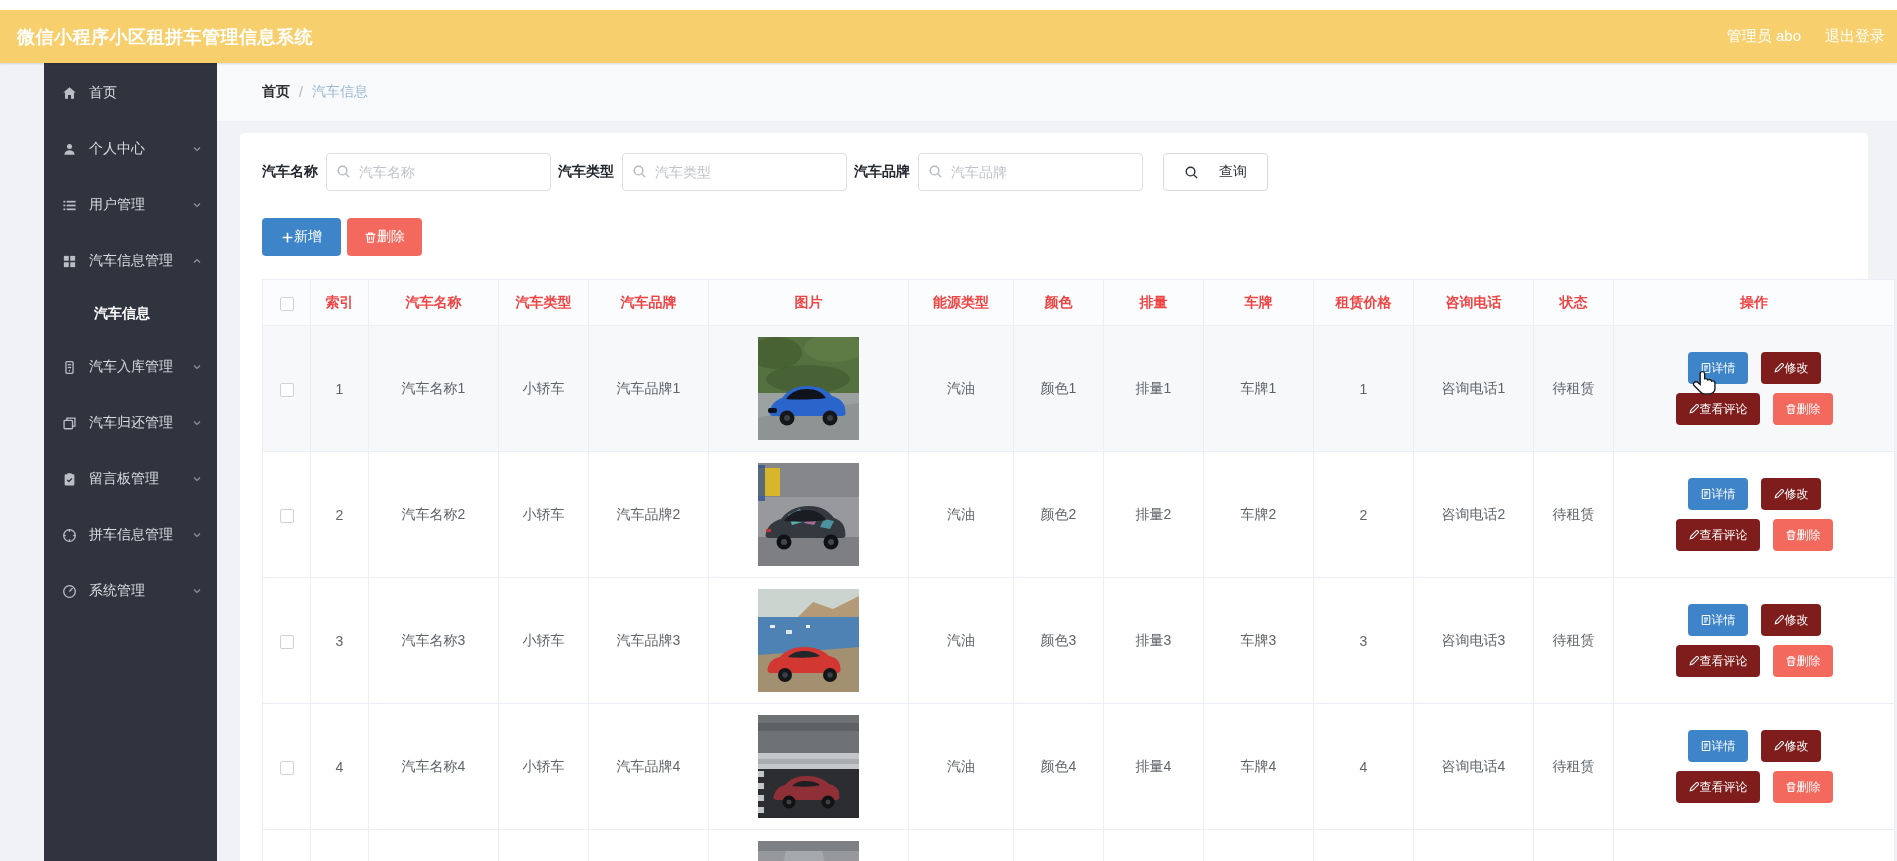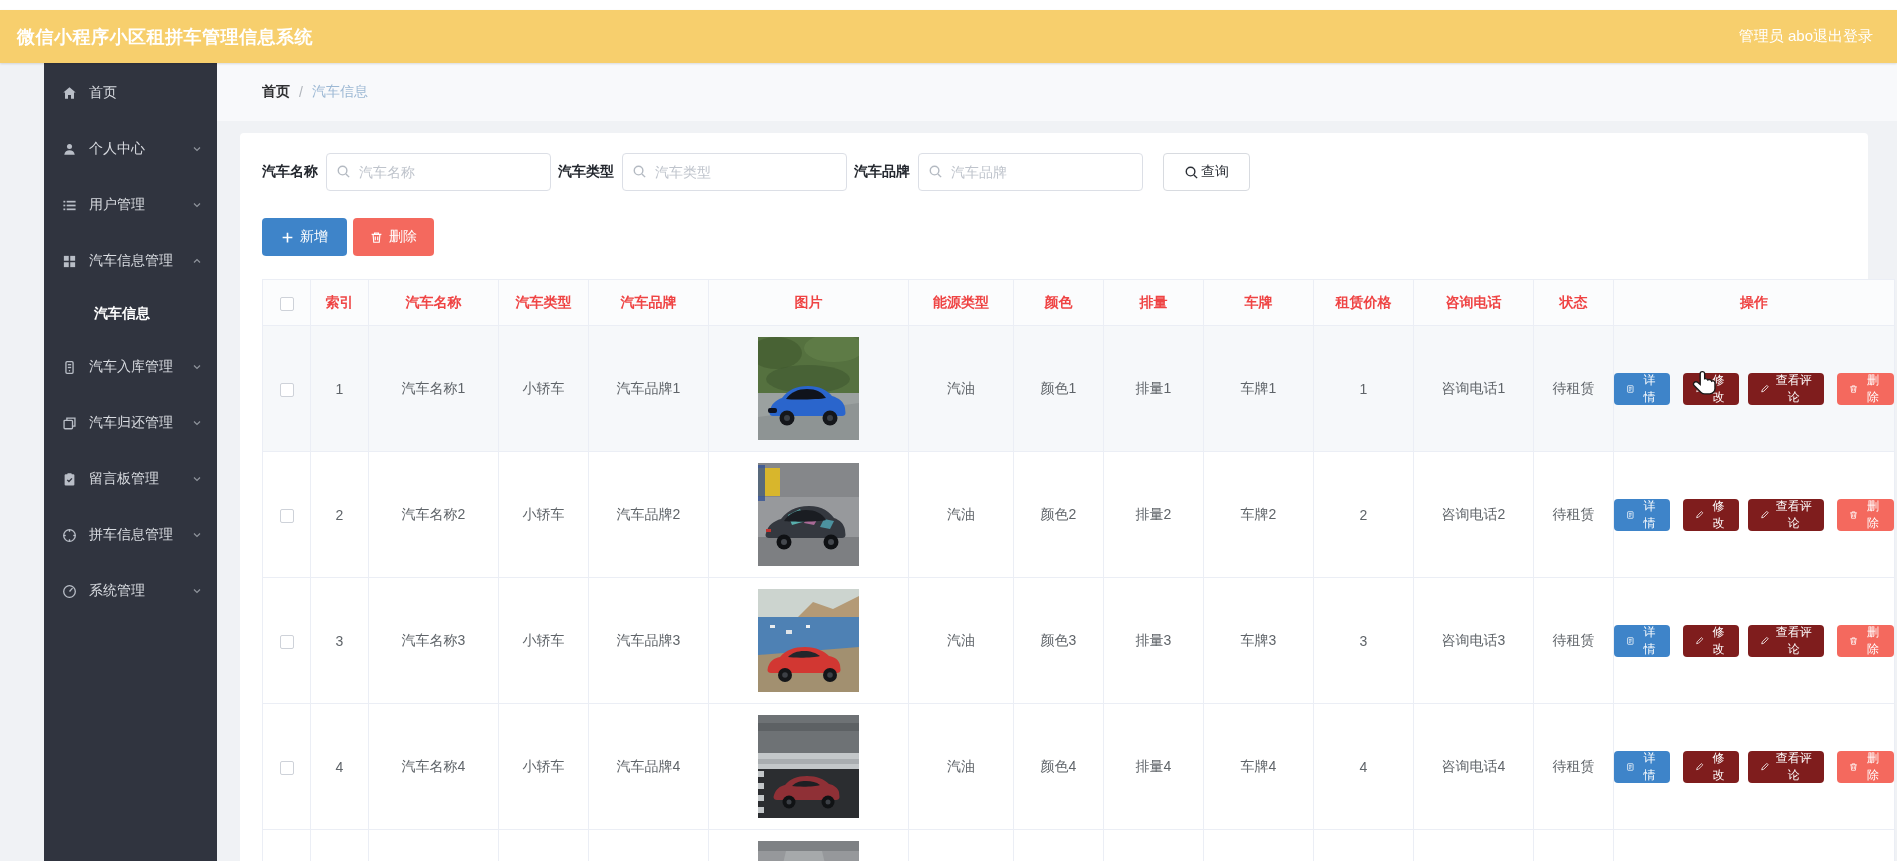--- a/index.html
+++ b/index.html
@@ -1,23 +1,23 @@
 <!DOCTYPE html>
 <html><head>
 <meta charset="utf-8">
 <style>
   * { box-sizing: border-box; margin: 0; padding: 0; }
   html,body { width:1897px; height:861px; overflow:hidden; }
   body { font-family:"Liberation Sans","DejaVu Sans",sans-serif; background:#f0f2f5; position:relative; }
 
   
   .top-strip { height:10px; background:#ffffff; }
-  .app-header { height:53px; background:#f7cf6d; display:flex; align-items:center; padding:0 24px 0 17px; box-shadow:0 1px 2px rgba(0,0,0,.12); position:relative; z-index:5;}
+  .app-header { height:53px; background:#f7cf6d; display:flex; align-items:center; padding:0 12px 0 17px; box-shadow:0 1px 2px rgba(0,0,0,.12); position:relative; z-index:5;}
   .app-title { color:#ffffff; font-size:18px; font-weight:bold; letter-spacing:.5px; }
-  .header-right { margin-left:auto; display:flex; align-items:flex-start; }
+  .header-right { margin-left:auto; display:flex; align-items:flex-start; gap:24px; }
   .header-link { color:#ffffff; font-size:15px; cursor:pointer; }
 
   .layout { display:flex; height:798px;padding-left:44px; }
 
   
   .sidebar { width:173px; background:#30343f; flex:none; padding-top:2px; }
   .menu-item { height:56px; display:flex; align-items:center; padding:0 14px 0 18px; color:#d8dbe0; font-size:14px; cursor:pointer; }
   .menu-item .si { flex:none; margin-right:12px; color:#b9bec7; }
   .menu-item .lbl { flex:1 1 auto; white-space:nowrap; }
   .menu-item .chev { flex:none; color:#8f949c; }
@@ -33,37 +33,37 @@
   .card { background:#ffffff; border-radius:4px; margin:12px 29px 0 23px; padding:20px 22px; min-height:750px; }
 
   
   .filter-row { display:flex; align-items:center; }
   .filter-group { display:flex; align-items:center; margin-right:7px; }
   .filter-label { font-size:14px; font-weight:bold; color:#23272e; margin-right:8px; white-space:nowrap; }
   .filter-input-wrap { position:relative; }
   .filter-input { width:225px; height:38px; border:1px solid #dcdfe6; border-radius:4px; padding:0 12px 0 32px; font-size:14px; color:#303133; outline:none; background:#fff; font-family:inherit; }
   .filter-input::placeholder { color:#bfc4cc; }
   .input-search-icon { position:absolute; left:10px; top:11px; color:#b4bac2; }
-  .search-btn { height:38px; margin-left:13px; padding:0 20px; background:#ffffff; border:1px solid #d8dbe0; border-radius:4px; font-size:14px; color:#2b2f36; display:inline-flex; align-items:center; gap:2px; cursor:pointer; font-family:inherit; }
+  .search-btn { height:38px; margin-left:13px; padding:0 20px; background:#ffffff; border:1px solid #d8dbe0; border-radius:4px; font-size:14px; color:#2b2f36; display:inline-flex; align-items:center; gap:20px; cursor:pointer; font-family:inherit; }
 
   
   .toolbar-row { margin-top:27px; display:flex; gap:6px; }
-  .btn { border:none; border-radius:4px; color:#ffffff; font-size:14px; display:inline-flex; align-items:center; justify-content:center; gap:6px; cursor:pointer; font-family:Liberation Serif, serif; }
+  .btn { border:none; border-radius:4px; color:#ffffff; font-size:14px; display:inline-flex; align-items:center; justify-content:center; cursor:pointer; font-family:Liberation Serif, serif; }
   .btn-add { background:#3e84c9; height:38px; padding:0 19px; }
   .btn-del { background:#f4695e; height:38px; padding:0 17px; }
 
   
   .data-table { margin-top:23px; width:1632px; border-collapse:collapse; table-layout:fixed; background:#ffffff; }
   .data-table th, .data-table td { border:1px solid #ebeef5; text-align:center; vertical-align:middle; font-size:14px; overflow:hidden; }
   .data-table th { height:46px; color:#ef4444; font-weight:bold; background:#fbfcfd; }
   .data-table td { height:126px; color:#5f6469; }
   tr.row-hover td { background:#f6f8fa; }
   .checkbox { display:inline-block; width:14px; height:14px; border:1px solid #ced2d9; border-radius:2px; background:#ffffff; vertical-align:middle; cursor:pointer; }
   .photo { width:101px; height:103px; display:block; margin:0 auto; }
-  .actions-wrap { display:flex; gap:9px; align-items:center; }
+  .actions-wrap { display:flex; flex-direction:column; gap:9px; align-items:center; }
   .actions-line { display:flex; gap:13px; justify-content:center; }
   .btn-mini { height:32px; padding:0 12px; font-size:12px; }
   .b-detail { background:#3e84c9; }
   .b-edit, .b-comments { background:#7f1d1d; }
   .b-delete { background:#f4695e; }
 
   .cursor-pointer-overlay { position:absolute; left:1692px; top:370px; z-index:50; pointer-events:none; }
 </style>
 </head>
 <body>

